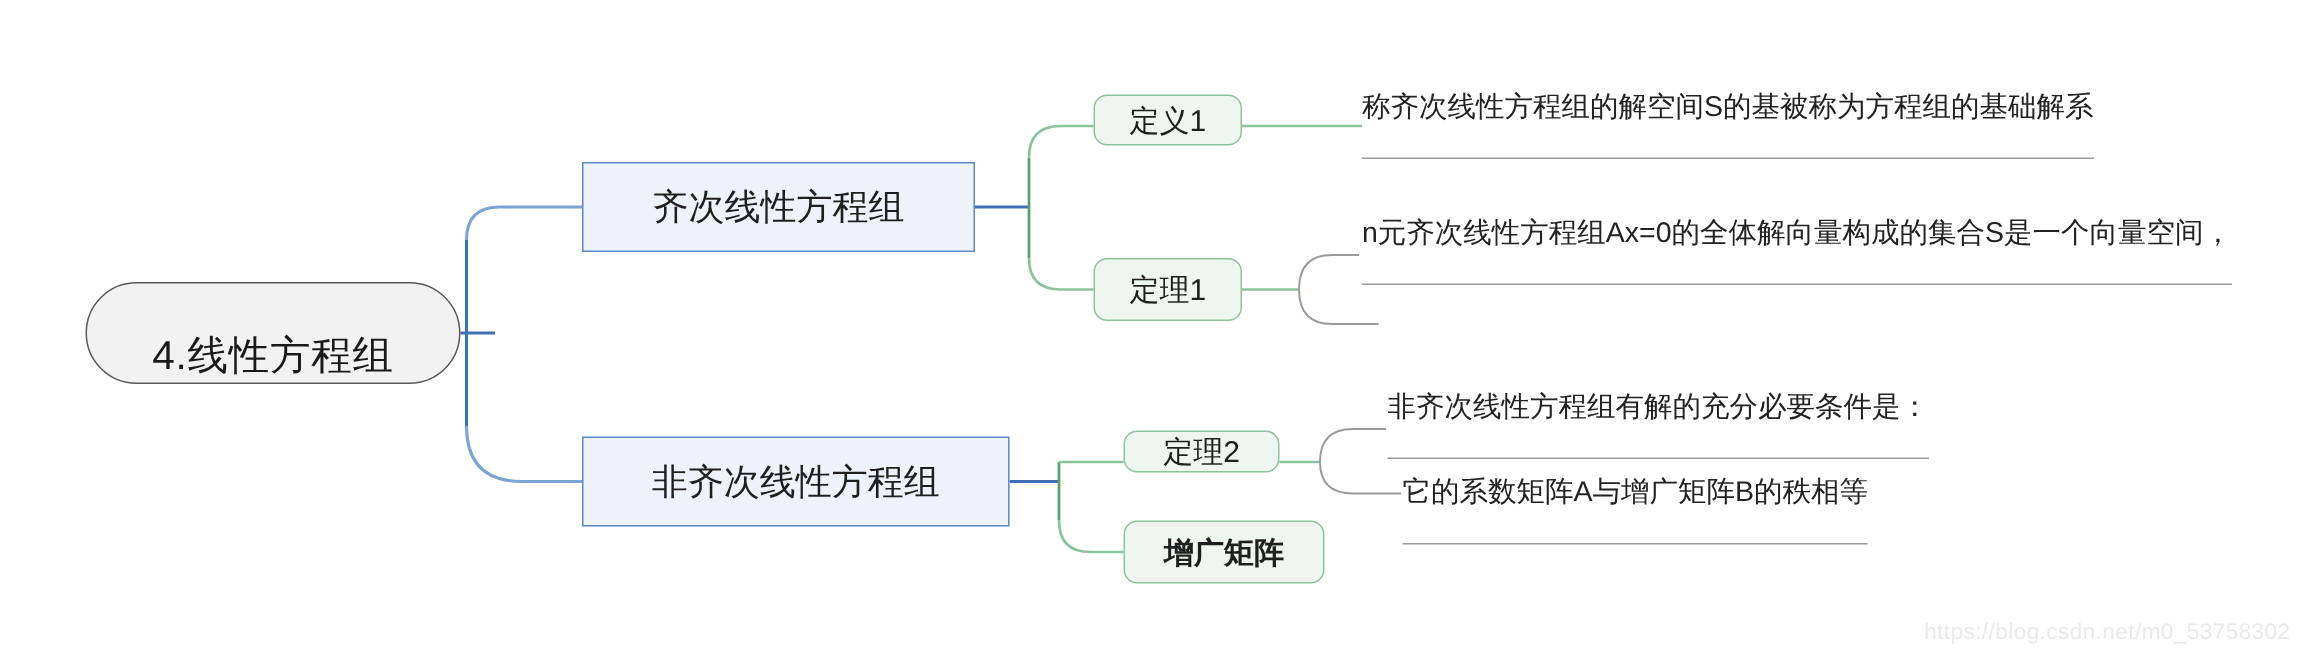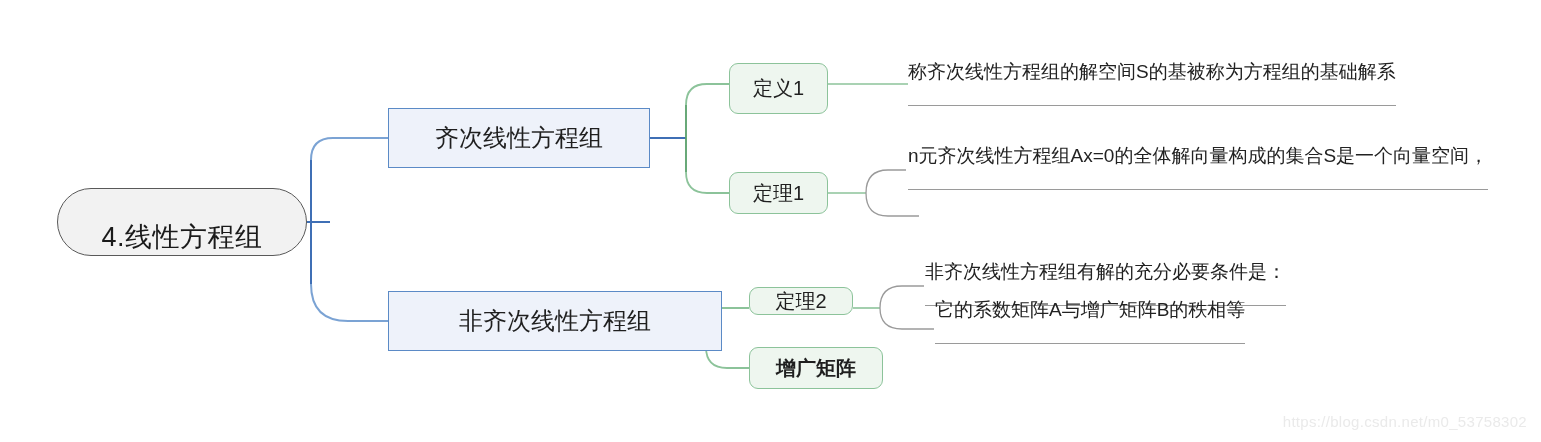--- a/index.html
+++ b/index.html
@@ -53,50 +53,50 @@
   
   .node-branch {
     background: #eef2fa;
     border: 1.4px solid #5b8ac6;
     border-radius: 0;
     font-size: 24px;
     color: #1f1f1f;
     text-align: center;
   }
   .node-branch-1 { left: 388px; top: 108px; width: 262px; height: 60px; }
-  .node-branch-2 { left: 388px; top: 291px; width: 334px; height: 60px; }
+  .node-branch-2 { left: 388px; top: 291px; width: 285px; height: 60px; }
 
   
   .node-leaf {
     background: #eef6ef;
     border: 1.3px solid #8cc39a;
     border-radius: 9px;
     font-size: 20px;
     color: #1f1f1f;
   }
-  .node-leaf-def1    { left: 729px; top: 63px;  width: 99px; height: 51px; align-items: center; }
+  .node-leaf-def1    { left: 729px; top: 63px;  width: 99px; height: 34px; align-items: center; }
   .node-leaf-thm1    { left: 729px; top: 172px; width: 99px; height: 42px; }
   .node-leaf-thm2    { left: 749px; top: 287px; width: 104px; height: 28px; }
   .node-leaf-matrix  { left: 749px; top: 347px; width: 134px; height: 42px; font-weight: bold; }
 
   
   .note {
     position: absolute;
     font-size: 19px;
     color: #222222;
     white-space: nowrap;
     line-height: 30px;
     padding-bottom: 18px;
     border-bottom: 1.2px solid #9a9a9a;
   }
   .note-def1  { left: 908px; top: 57px; }
   .note-thm1a { left: 908px; top: 141px; }
   .note-thm1b { left: 919px; top: 188px; }
   .note-thm2a { left: 925px; top: 257px; }
-  .note-thm2b { left: 935px; top: 295px; }
+  .note-thm2b { left: 935px; top: 314px; }
 
   .watermark {
     position: absolute;
     right: 14px;
     bottom: 12px;
     font-size: 15px;
     color: #eaeaea;
     letter-spacing: 0.3px;
     white-space: nowrap;
   }

